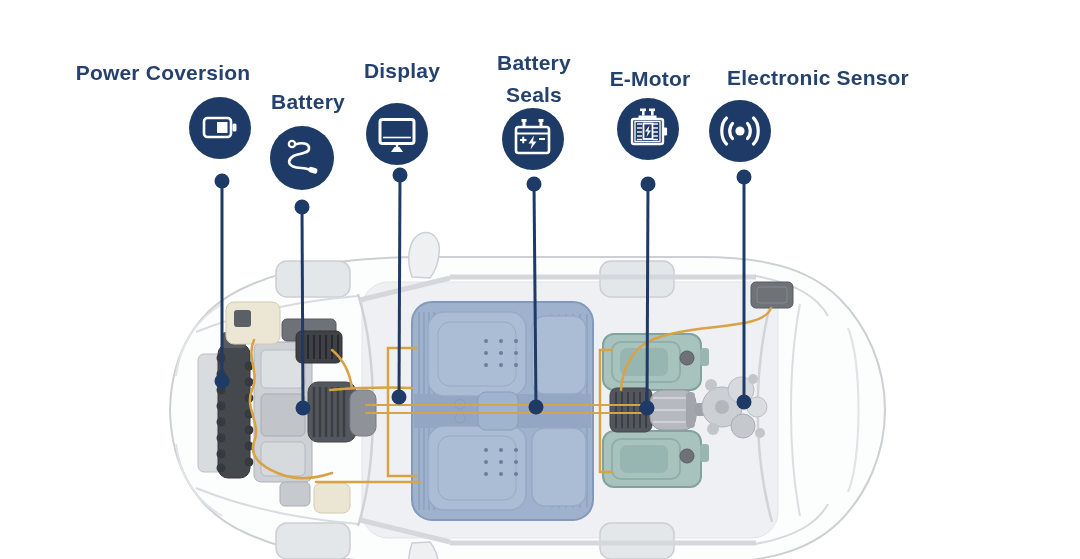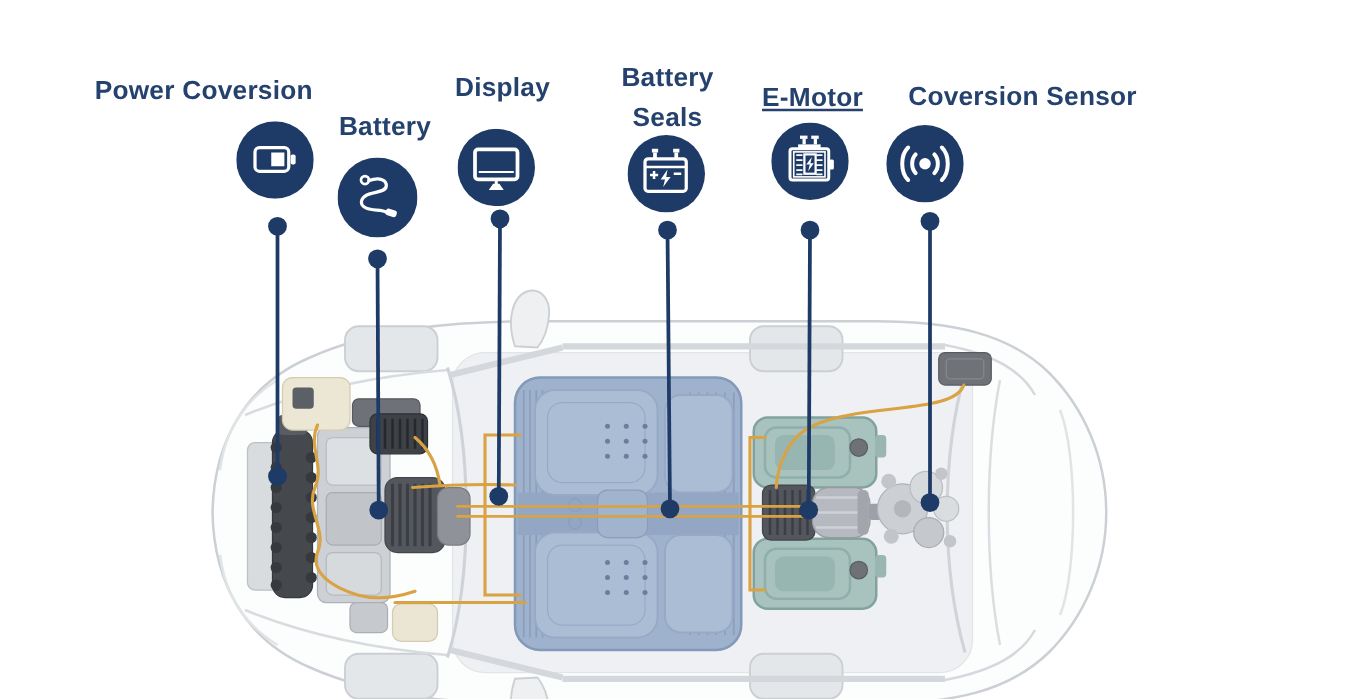--- a/index.html
+++ b/index.html
@@ -11,21 +11,21 @@
   .scene{position:absolute;left:0;top:0;width:1080px;height:559px;}
   .callout-label{
     position:absolute;transform:translateX(-50%);
     color:#25426e;font-weight:700;font-size:21px;line-height:24px;
     text-align:center;white-space:nowrap;letter-spacing:.2px;
   }
   #label-power{left:163px;top:25px;}
   #label-cables{left:308px;top:54px;}
   #label-display{left:402px;top:23px;text-align:center;}
   #label-battery{left:534px;top:11px;white-space:normal;width:96px;line-height:32px;}
-  #label-emotor{left:650px;top:31px;text-decoration:underline;}
+  #label-emotor{left:650px;top:31px;}
   #label-sensor{left:818px;top:30px;}
   .callout-icon{position:absolute;width:62px;height:62px;}
   #icon-power{left:189px;top:61px;}
   #icon-cables{left:270px;top:90px;width:64px;height:64px;}
   #icon-display{left:366px;top:67px;}
   #icon-battery{left:502px;top:72px;}
   #icon-emotor{left:617px;top:62px;}
   #icon-sensor{left:709px;top:64px;}
   .callout-icon svg{display:block;width:100%;height:100%;}
 </style>
@@ -257,21 +257,21 @@
         <circle cx="744" cy="366" r="7.5" fill="#1e3a66" stroke="none"></circle>
       </g>
     </g>
   </svg>
 
   <div class="callout-label" id="label-power">Power Coversion</div>
   <div class="callout-label" id="label-cables">Battery</div>
   <div class="callout-label" id="label-display">Display</div>
   <div class="callout-label" id="label-battery">Battery Seals</div>
   <div class="callout-label" id="label-emotor">E-Motor</div>
-  <div class="callout-label" id="label-sensor">Coversion Sensor</div>
+  <div class="callout-label" id="label-sensor">Electronic Sensor</div>
 
   <div class="callout-icon" id="icon-power">
     <svg viewBox="0 0 62 62">
       <circle cx="31" cy="31" r="31" fill="#1e3a66"></circle>
       <rect x="15" y="21" width="27" height="19" rx="3.5" fill="none" stroke="#fff" stroke-width="2.6"></rect>
       <rect x="43.5" y="26.5" width="4" height="8" rx="1.5" fill="#fff"></rect>
       <rect x="28" y="25" width="10.5" height="11" fill="#fff"></rect>
     </svg>
   </div>
 

